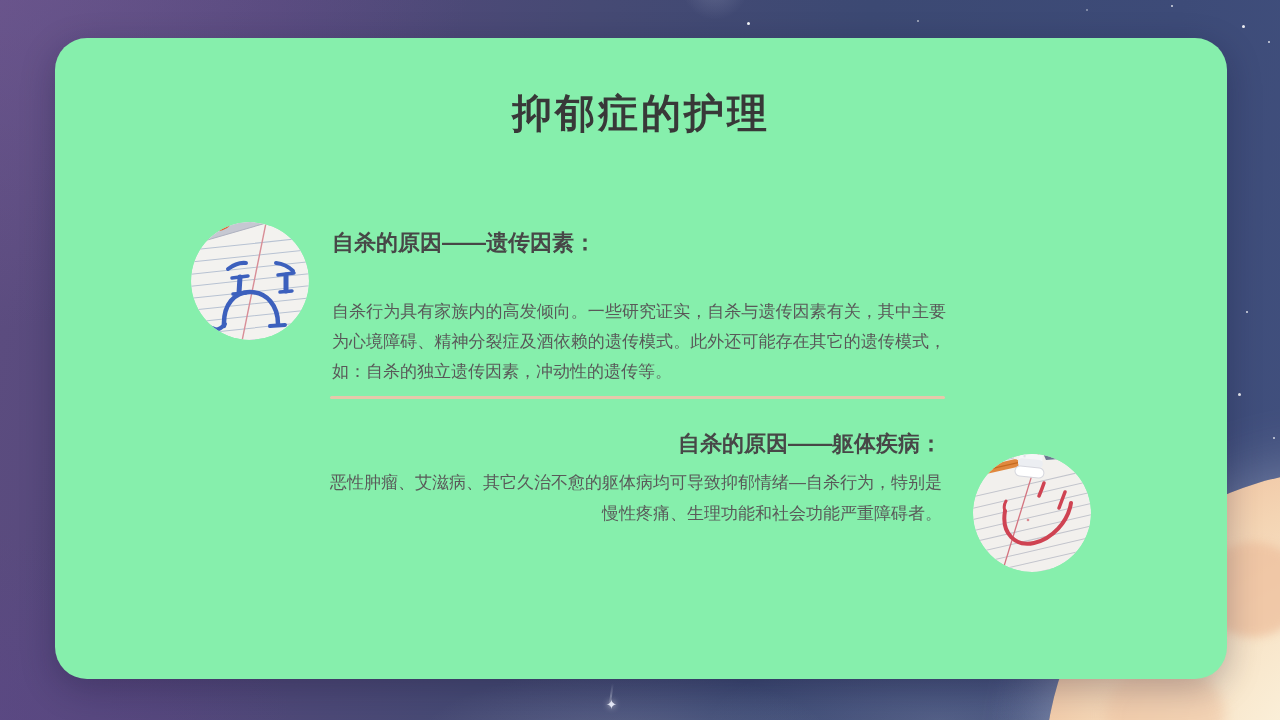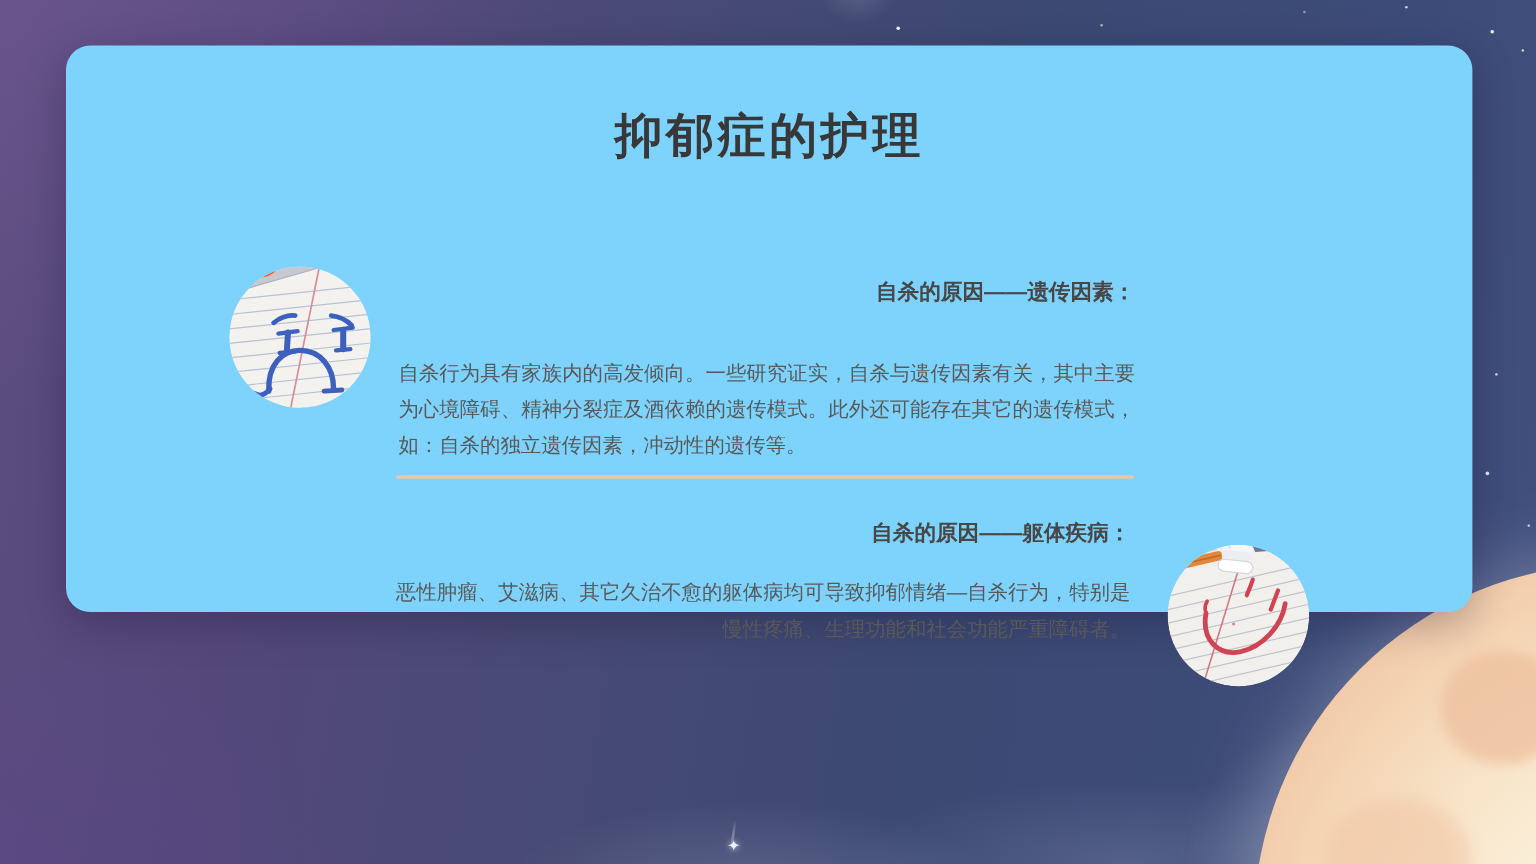--- a/index.html
+++ b/index.html
@@ -46,47 +46,47 @@
     position: absolute; left: 155px; top: 72px; width: 105px; height: 95px;
     border-radius: 50%; background: #eec09e; opacity: 0.75; filter: blur(5px);
   }
   .moon .blob2 {
     position: absolute; left: 60px; top: 195px; width: 120px; height: 100px;
     border-radius: 50%; background: #f0c6a5; opacity: 0.6; filter: blur(7px);
   }
 
   
   .card {
-    position: absolute; left: 55px; top: 38px; width: 1172px; height: 472px;
-    background: #7dd3fc; border-radius: 20px;
+    position: absolute; left: 55px; top: 38px; width: 1172px; height: 641px;
+    background: #86efac; border-radius: 32px;
     box-shadow: 0 10px 34px rgba(18,14,48,0.28);
   }
 
   .title {
     position: absolute; left: 0; top: 48px; width: 100%;
     text-align: center; font-size: 40px; font-weight: 700;
     letter-spacing: 3px; color: #383838;
   }
 
   .circle-img { position: absolute; width: 118px; height: 118px; border-radius: 50%; overflow: hidden; }
   .img1 { left: 136px; top: 184px; }
   .img2 { left: 918px; top: 416px; }
   .circle-img svg { display: block; }
 
   .sec1 { position: absolute; left: 277px; top: 187px; width: 614px; text-align: left; }
   .sec2 { position: absolute; left: 275px; top: 388px; width: 612px; text-align: right; }
 
   .sec-heading {
-    font-size: 18px; font-weight: 700; color: #474747; line-height: 36px; text-align: right;
+    font-size: 22px; font-weight: 700; color: #474747; line-height: 36px;
   }
   .sec-body {
     margin-top: 13px; font-size: 17px; color: #595959; line-height: 30px;
   }
   .sec1 .sec-body { text-align: justify; margin-top: 36px; }
-  .sec2 .sec-body { text-align: right; line-height: 31px; margin-top: 16px; }
+  .sec2 .sec-body { text-align: right; line-height: 31px; margin-top: 5px; }
 
   .divider {
     position: absolute; left: 275px; top: 358px; width: 615px; height: 3px;
     border-radius: 2px;
   }
 </style>
 </head>
 <body>
 
 <div class="stage">

